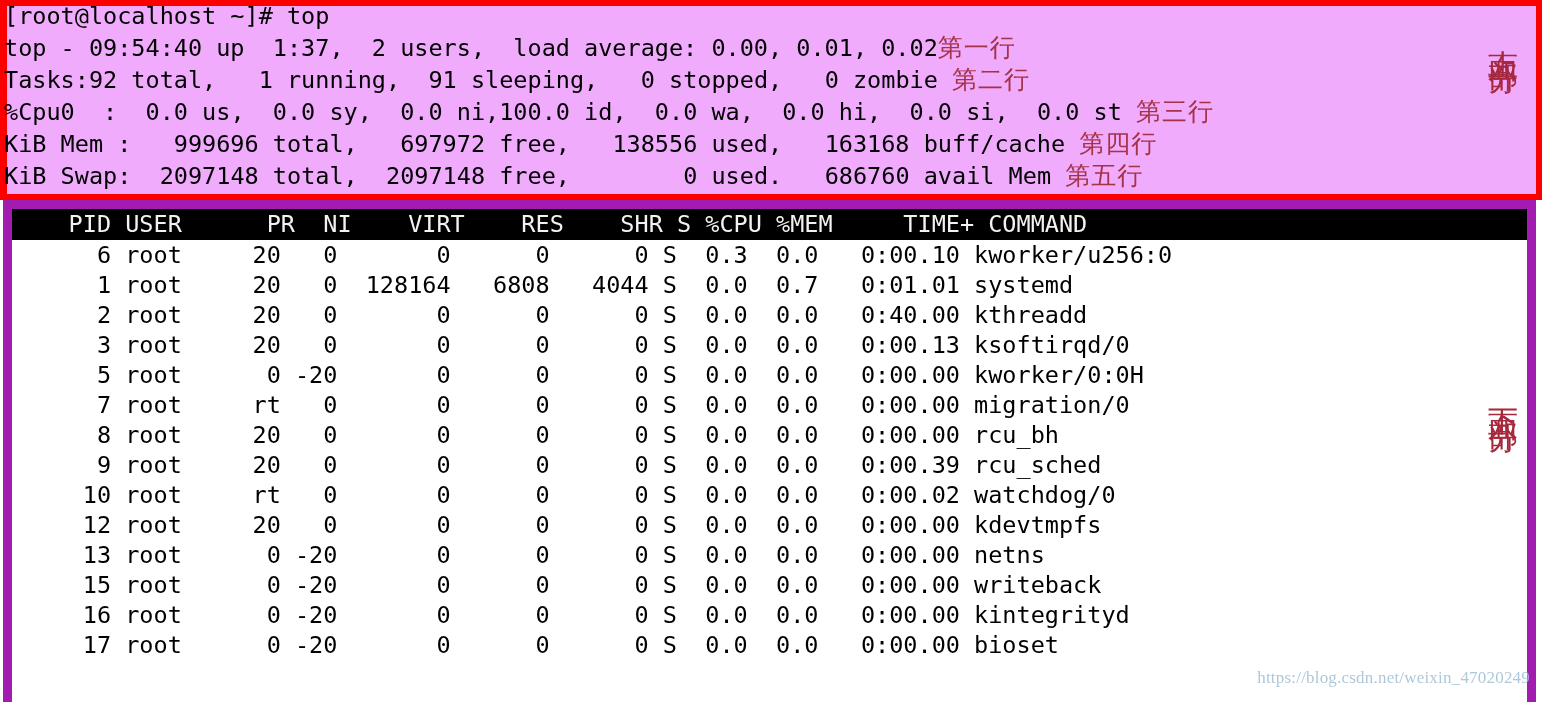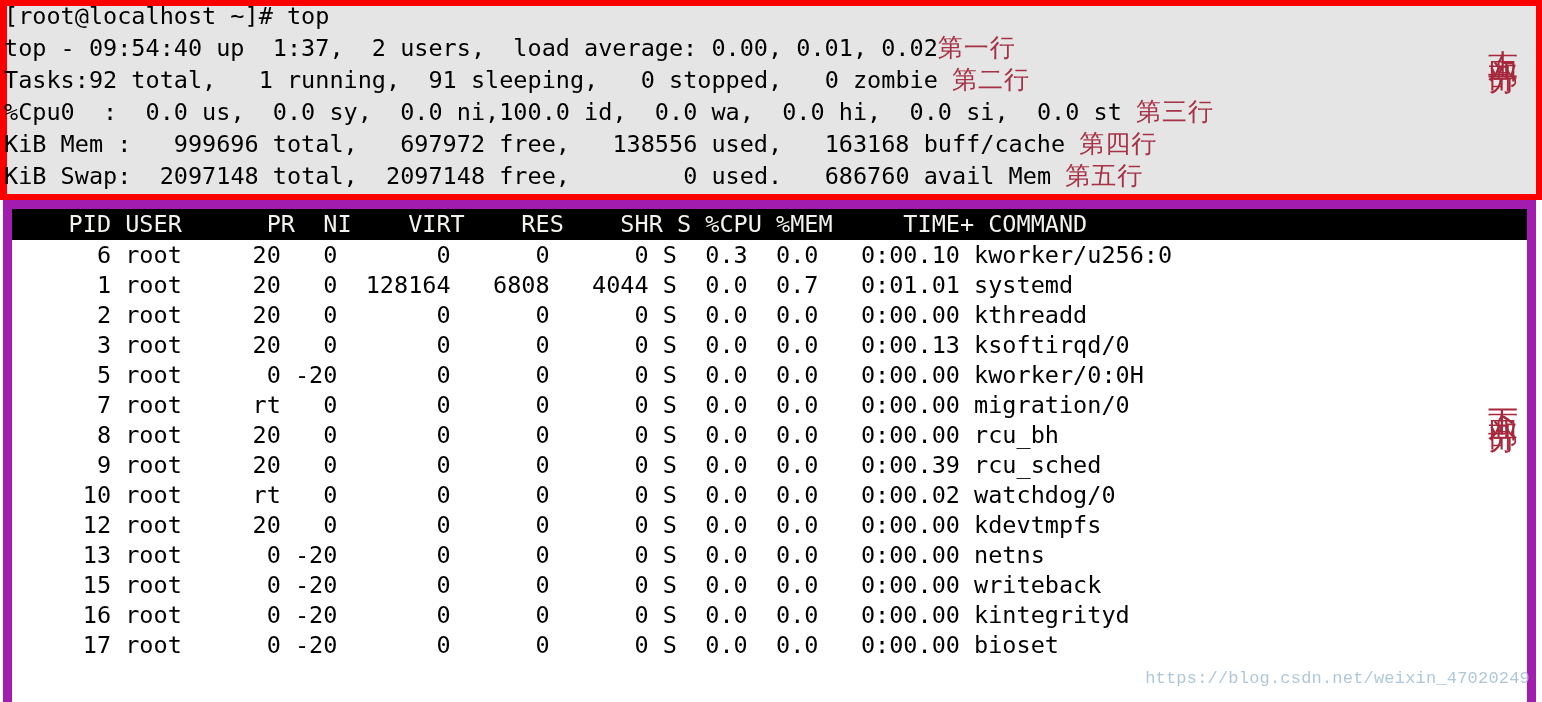--- a/index.html
+++ b/index.html
@@ -19,21 +19,21 @@
   
   #upper-region {
     position: absolute;
     left: 0px;
     top: 0px;
     width: 1542px;
     height: 200px;
     box-sizing: border-box;
     border: 6px solid #fc0000;
     border-left-width: 7px;
-    background: #e5e5e5;
+    background: #f0abfc;
   }
 
   #summary-block {
     position: absolute;
     left: -3px;
     top: -6px;
     width: 1460px;
   }
 
   .term-line {
@@ -118,21 +118,21 @@
     height: 30px;
     white-space: pre;
     letter-spacing: 0px;
   }
 
   
   #watermark {
     position: absolute;
     right: 12px;
     bottom: 14px;
-    font-family: Liberation Mono, monospace;
+    font-family: Liberation Serif, serif;
     font-size: 17px;
     color: rgba(160, 190, 210, 0.85);
     white-space: nowrap;
     letter-spacing: 0.2px;
     z-index: 40;
   }
 </style>
 </head>
 <body>
 
@@ -155,21 +155,21 @@
 </div>
 
 <div class="vert-note" id="upper-vert-note">上面部分</div>
 
 <div id="lower-region">
   <div id="proc-table">
     <div class="proc-header"><span>    PID USER      PR  NI    VIRT    RES    SHR S %CPU %MEM     TIME+ COMMAND</span></div>
     <div id="proc-rows">
         <div class="proc-row"><span>      6 root     20   0       0      0      0 S  0.3  0.0   0:00.10 kworker/u256:0</span></div>
         <div class="proc-row"><span>      1 root     20   0  128164   6808   4044 S  0.0  0.7   0:01.01 systemd</span></div>
-        <div class="proc-row"><span>      2 root     20   0       0      0      0 S  0.0  0.0   0:00.00 kthreadd</span></div>
+        <div class="proc-row"><span>      2 root     20   0       0      0      0 S  0.0  0.0   0:40.00 kthreadd</span></div>
         <div class="proc-row"><span>      3 root     20   0       0      0      0 S  0.0  0.0   0:00.13 ksoftirqd/0</span></div>
         <div class="proc-row"><span>      5 root      0 -20       0      0      0 S  0.0  0.0   0:00.00 kworker/0:0H</span></div>
         <div class="proc-row"><span>      7 root     rt   0       0      0      0 S  0.0  0.0   0:00.00 migration/0</span></div>
         <div class="proc-row"><span>      8 root     20   0       0      0      0 S  0.0  0.0   0:00.00 rcu_bh</span></div>
         <div class="proc-row"><span>      9 root     20   0       0      0      0 S  0.0  0.0   0:00.39 rcu_sched</span></div>
         <div class="proc-row"><span>     10 root     rt   0       0      0      0 S  0.0  0.0   0:00.02 watchdog/0</span></div>
         <div class="proc-row"><span>     12 root     20   0       0      0      0 S  0.0  0.0   0:00.00 kdevtmpfs</span></div>
         <div class="proc-row"><span>     13 root      0 -20       0      0      0 S  0.0  0.0   0:00.00 netns</span></div>
         <div class="proc-row"><span>     15 root      0 -20       0      0      0 S  0.0  0.0   0:00.00 writeback</span></div>
         <div class="proc-row"><span>     16 root      0 -20       0      0      0 S  0.0  0.0   0:00.00 kintegrityd</span></div>

